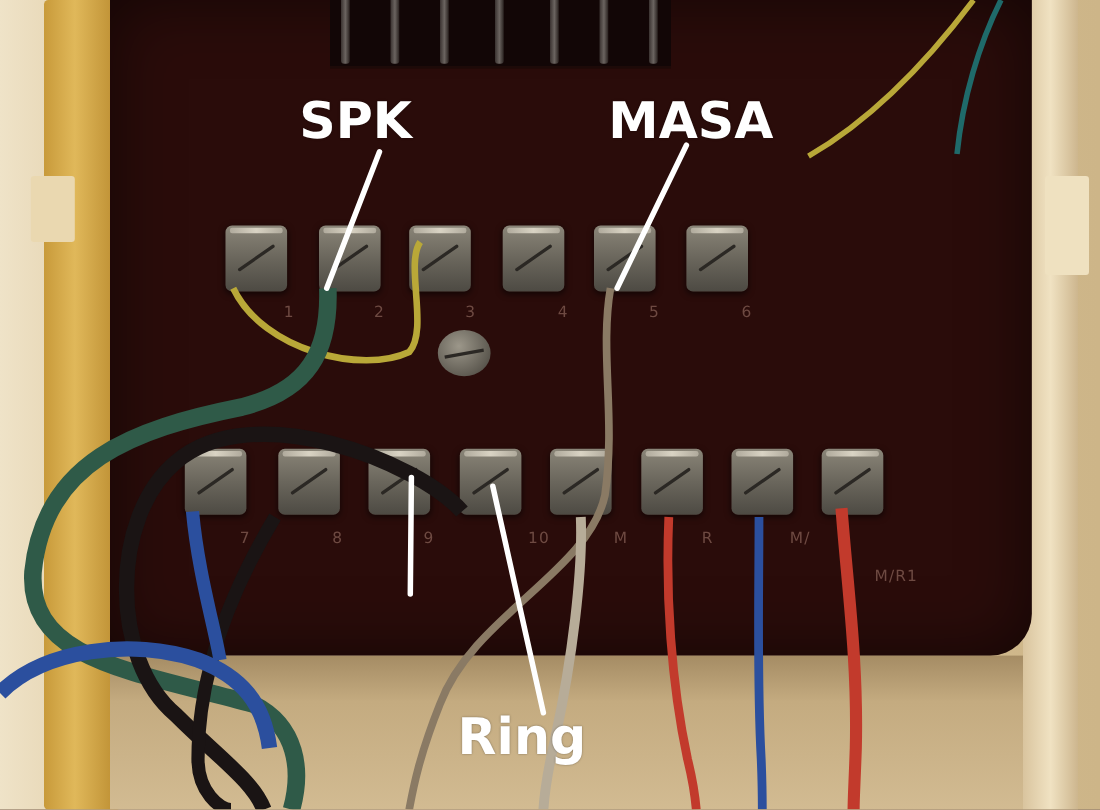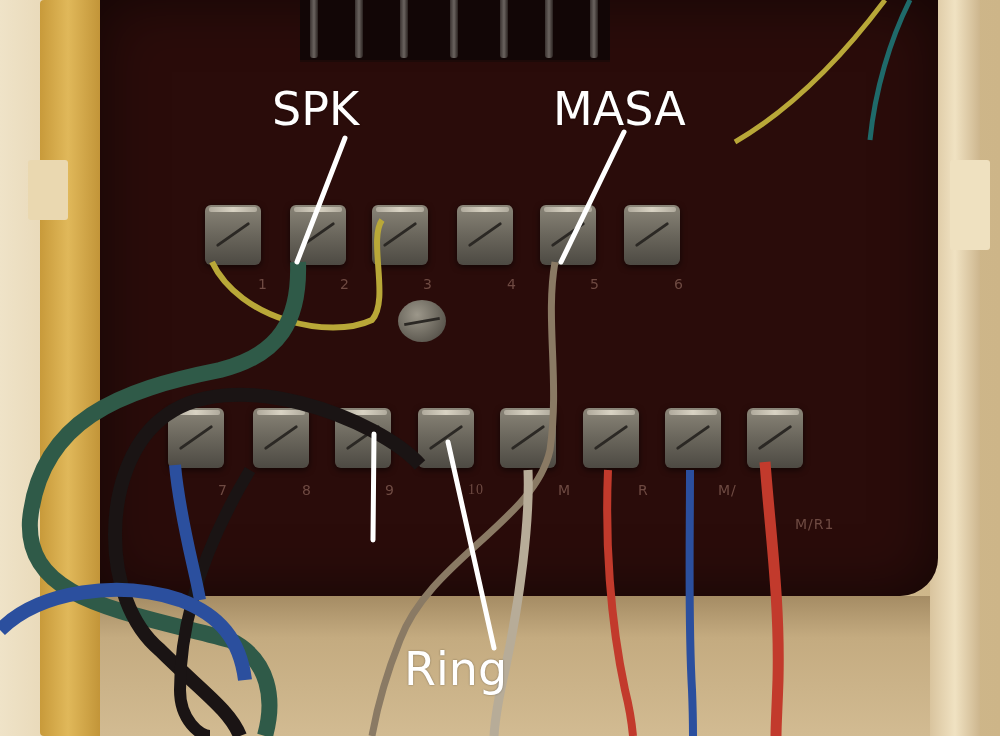--- a/index.html
+++ b/index.html
@@ -76,21 +76,21 @@
       position: absolute; left: 398px; top: 300px; width: 48px; height: 42px;
       border-radius: 50%;
       background: radial-gradient(circle at 40% 35%, #9c978a, #5f5b52 70%, #3e3b35);
     }
     .center-screw .slot {
       position: absolute; left: 6px; top: 20px; width: 36px; height: 3px;
       background: #2b2824; transform: rotate(-10deg);
     }
     svg.wires { position: absolute; inset: 0; }
     .annot {
-      position: absolute; color: #ffffff; font-weight: normal;
+      position: absolute; color: #ffffff; font-weight: bold;
       font-family: "DejaVu Sans", sans-serif; font-size: 46px;
       text-shadow: 0 0 2px rgba(0,0,0,.4);
       white-space: nowrap; line-height: 1;
     }
     svg.leaders { position: absolute; inset: 0; pointer-events: none; }
   </style>
 </head>
 <body>
 
 <div class="scene">
@@ -164,21 +164,21 @@
   <div class="terminal" style="left:665px; top:408px;">
       <div class="slot"></div>
     </div>
   <div class="terminal" style="left:747px; top:408px;">
       <div class="slot"></div>
     </div>
 
   <span class="term-label" style="left:218px; top:482px;">7</span>
   <span class="term-label" style="left:302px; top:482px;">8</span>
   <span class="term-label" style="left:385px; top:482px;">9</span>
-  <span class="term-label" style="left:468px; top:482px;font-family:Liberation Serif, serif;">10</span>
+  <span class="term-label" style="left:480px; top:482px;">10</span>
   <span class="term-label" style="left:558px; top:482px;">M</span>
   <span class="term-label" style="left:638px; top:482px;">R</span>
   <span class="term-label" style="left:718px; top:482px;">M/</span>
   <span class="term-label" style="left:795px; top:476px;margin-top:40px;">M/R1</span>
 
   <svg class="wires" width="1000" height="736" viewBox="0 0 1000 736">
 
     <path d="M735 142 C 790 110, 840 60, 885 0" stroke="#b9a838" stroke-width="5" fill="none"></path>
     <path d="M870 140 C 875 90, 890 40, 910 0" stroke="#1f6a6a" stroke-width="5" fill="none"></path>
 
@@ -205,14 +205,14 @@
 
   <svg class="leaders" width="1000" height="736" viewBox="0 0 1000 736">
     <line x1="345" y1="138" x2="297" y2="262" stroke="#ffffff" stroke-width="5" stroke-linecap="round"></line>
     <line x1="624" y1="132" x2="561" y2="262" stroke="#ffffff" stroke-width="5" stroke-linecap="round"></line>
     <line x1="374" y1="434" x2="373" y2="540" stroke="#ffffff" stroke-width="5" stroke-linecap="round"></line>
     <line x1="448" y1="442" x2="494" y2="648" stroke="#ffffff" stroke-width="5" stroke-linecap="round"></line>
   </svg>
 
   <div class="annot" style="left:272px; top:86px;">SPK</div>
   <div class="annot" style="left:553px; top:86px;">MASA</div>
-  <div class="annot" style="left:404px; top:646px;">Ring</div>
+  <div class="annot" style="left:416px; top:646px;">Ring</div>
 </div>
 
 </body></html>

